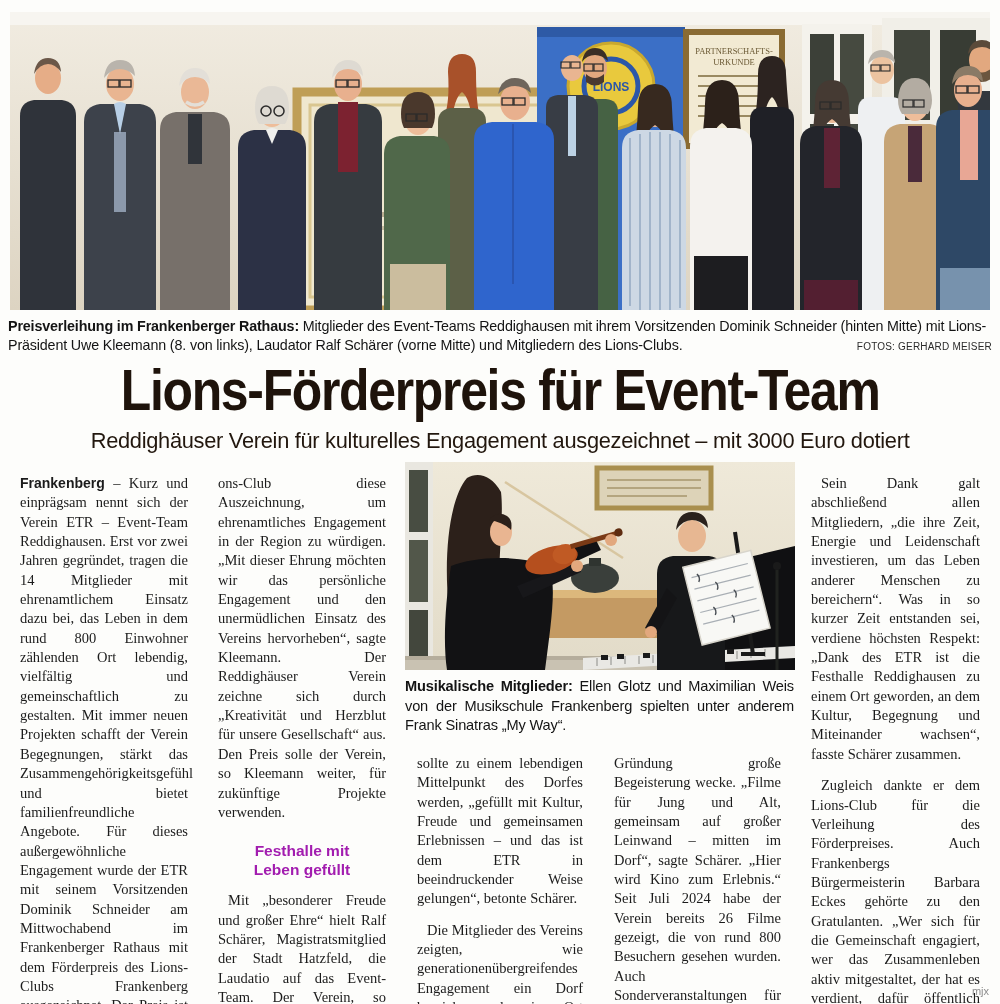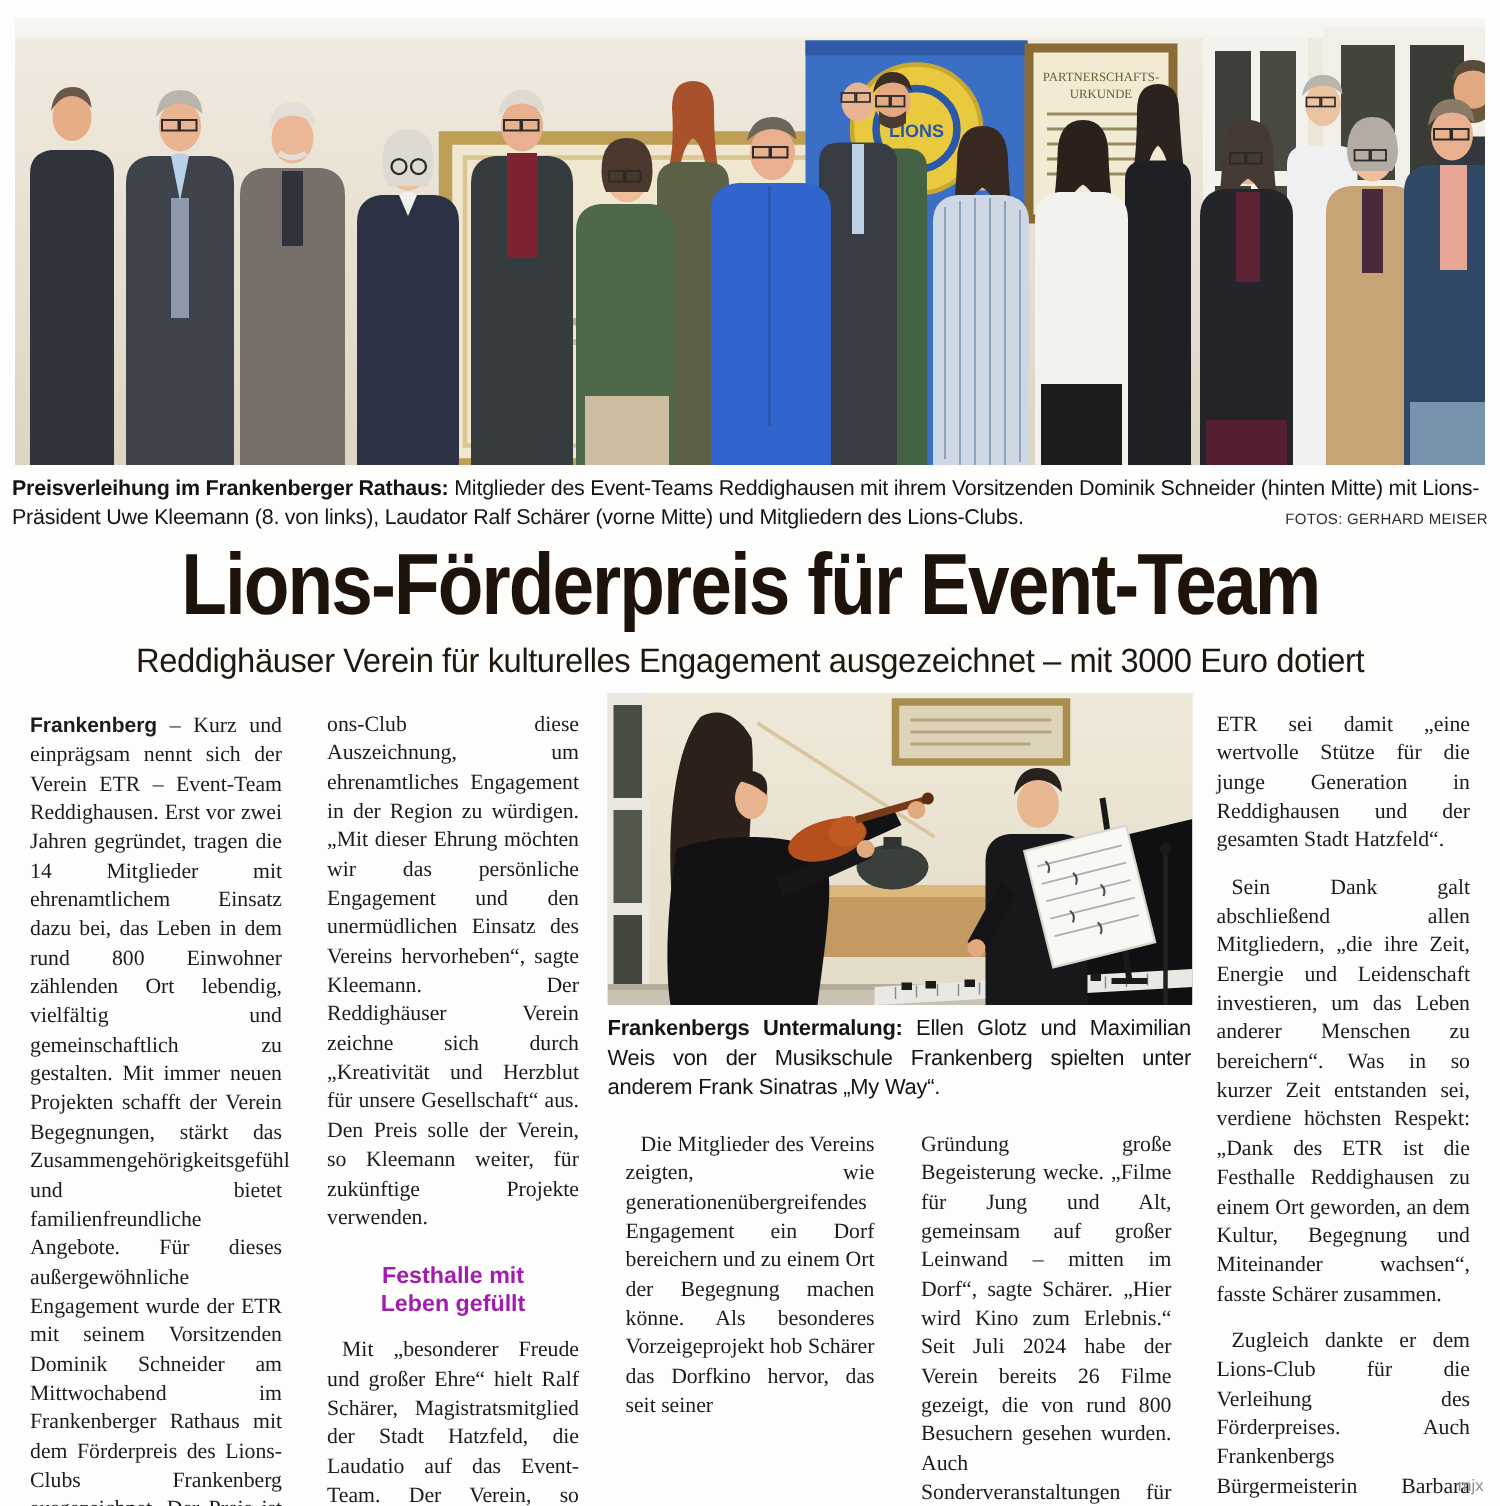--- a/index.html
+++ b/index.html
@@ -362,29 +362,29 @@
       <rect x="168" y="88" width="48" height="5" fill="#7a3a16"></rect>
       <circle cx="218" cy="90" r="4" fill="#5e2c10"></circle>
     </g>
     <circle cx="206" cy="78" r="6" fill="#e2a87e"></circle>
     <circle cx="172" cy="104" r="6" fill="#e2a87e"></circle>
   </g>
 </svg>
 </div>
 
 <div class="abs caption" id="caption-mid">
-  <b>Frankenbergs Untermalung:</b><span> Ellen Glotz und Maximilian Weis von der Musikschule Frankenberg spielten unter anderem Frank Sinatras „My Way“.</span>
+  <b>Musikalische Mitglieder:</b><span> Ellen Glotz und Maximilian Weis von der Musikschule Frankenberg spielten unter anderem Frank Sinatras „My Way“.</span>
 </div>
 
 <div class="col" id="col3">
+  <p>sollte zu einem lebendigen Mittelpunkt des Dorfes werden, „gefüllt mit Kultur, Freude und gemeinsamen Erlebnissen – und das ist dem ETR in beeindruckender Weise gelungen“, betonte Schärer.</p>
   <p class="ind">Die Mitglieder des Vereins zeigten, wie generationenübergreifendes Engagement ein Dorf bereichern und zu einem Ort der Begegnung machen könne. Als besonderes Vorzeigeprojekt hob Schärer das Dorfkino hervor, das seit seiner</p>
 </div>
 
 <div class="col" id="col4">
   <p>Gründung große Begeisterung wecke. „Filme für Jung und Alt, gemeinsam auf großer Leinwand – mitten im Dorf“, sagte Schärer. „Hier wird Kino zum Erlebnis.“ Seit Juli 2024 habe der Verein bereits 26 Filme gezeigt, die von rund 800 Besuchern gesehen wurden. Auch Sonderveranstaltungen für Schulklassen und Kindergärten seien Teil des Programms. „Hier erleben Kinder Kultur und Gemeinschaft auf ihre ganz eigene Weise“, lobte Schärer. Das</p>
 </div>
 
 <div class="col" id="col5">
-  <p>ETR sei damit „eine wertvolle Stütze für die junge Generation in Reddighausen und der gesamten Stadt Hatzfeld“.</p>
   <p class="ind">Sein Dank galt abschließend allen Mitgliedern, „die ihre Zeit, Energie und Leidenschaft investieren, um das Leben anderer Menschen zu bereichern“. Was in so kurzer Zeit entstanden sei, verdiene höchsten Respekt: „Dank des ETR ist die Festhalle Reddighausen zu einem Ort geworden, an dem Kultur, Begegnung und Miteinander wachsen“, fasste Schärer zusammen.</p>
   <p class="ind">Zugleich dankte er dem Lions-Club für die Verleihung des Förderpreises. Auch Frankenbergs Bürgermeisterin Barbara Eckes gehörte zu den Gratulanten. „Wer sich für die Gemeinschaft engagiert, wer das Zusammenleben aktiv mitgestaltet, der hat es verdient, dafür öffentlich gewürdigt zu werden“, sagte Eckes. Musikalisch umrahmt wurde der festliche Abend von Ellen Glotz und Maximilian Weis von der Musikschule Frankenberg.</p>
   <span class="sig">mjx</span>
 </div>
 
 </body></html>

